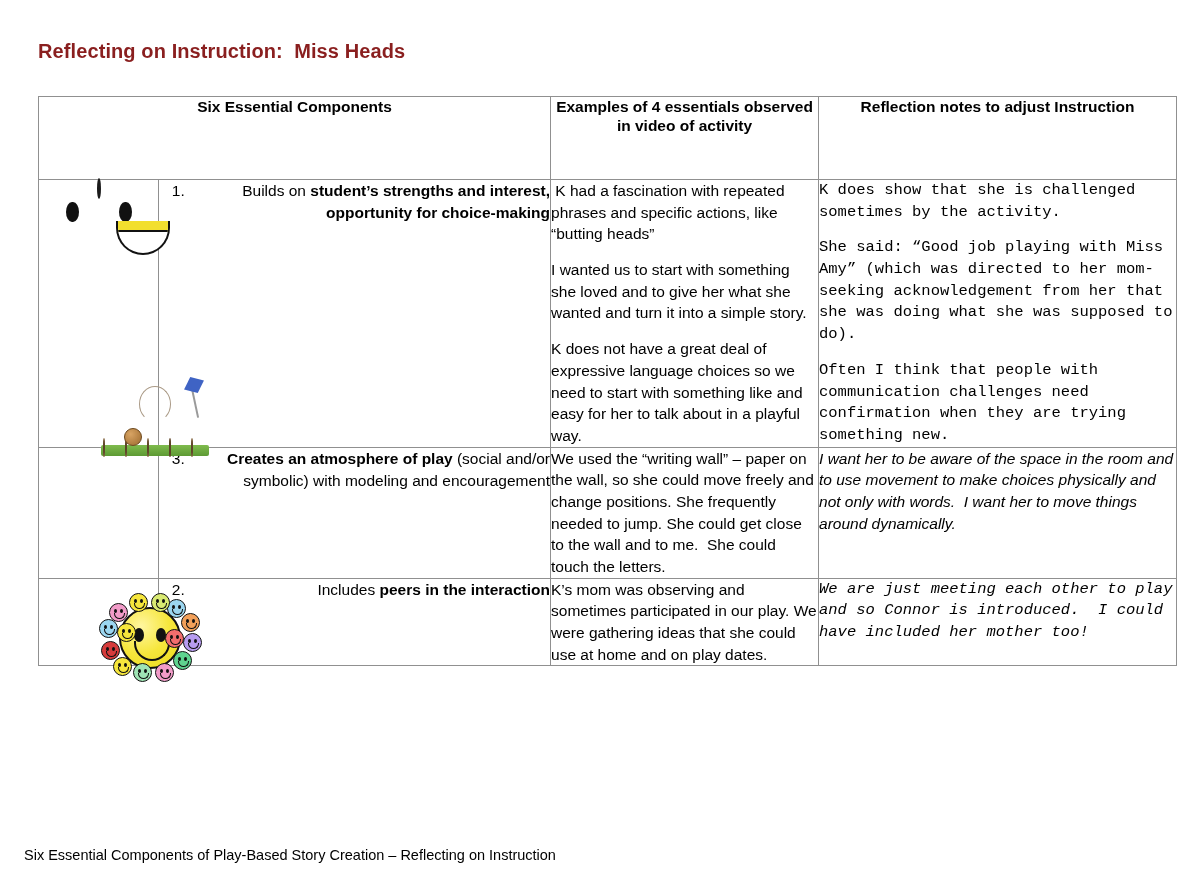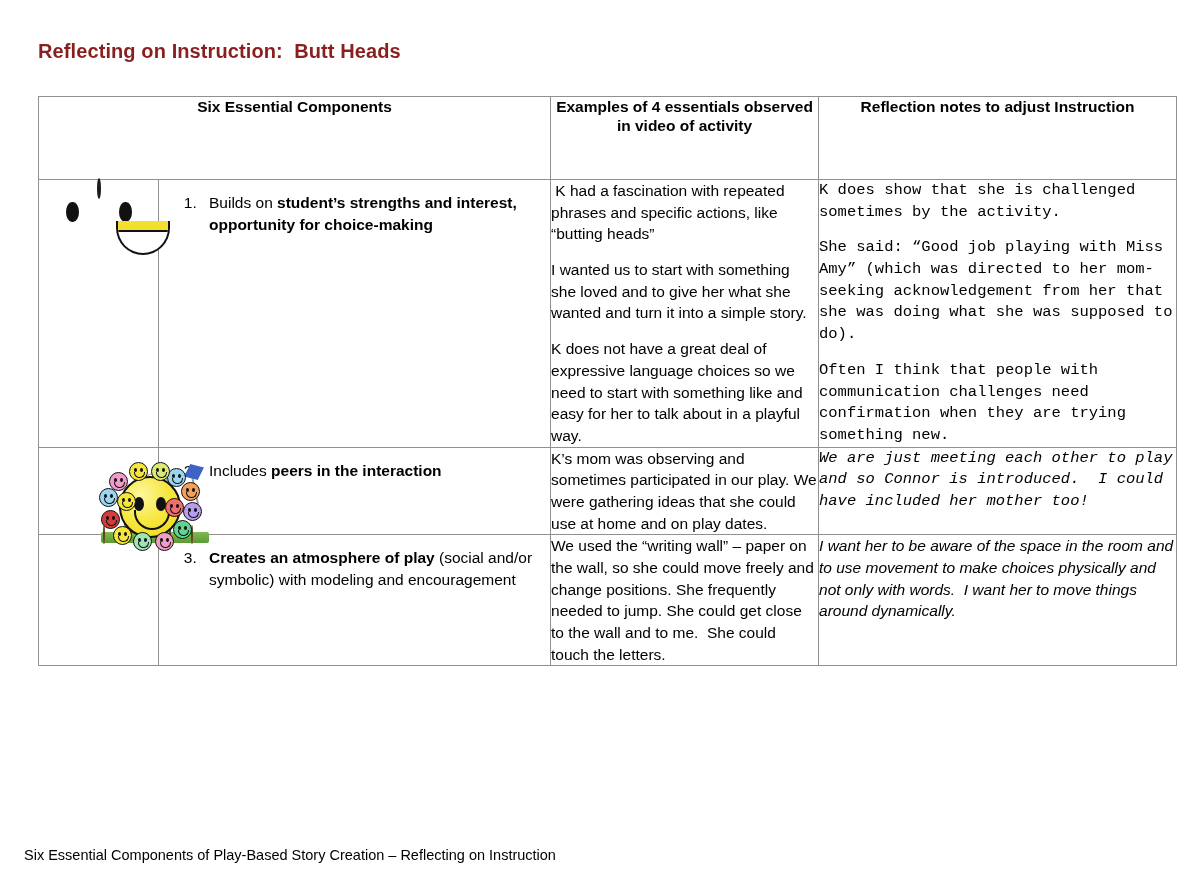--- a/index.html
+++ b/index.html
@@ -79,23 +79,24 @@
     line-height: 1.40;
   }
   td.cell-reflect {
     padding: 8px 12px 8px 12px;
     font-size: 15.5px;
     line-height: 1.40;
   }
   .mid { vertical-align: middle; font-family: Liberation Mono, monospace; }
 
   ol.comp-list {
-    margin: 12px;
+    margin: 0;
     padding-left: 30px;
     list-style-position: outside;
+    text-align: right;
   }
   ol.comp-list li { padding-left: 8px; }
   .b { font-weight: bold; }
   .para { margin: 0 0 14px 0; white-space: pre-wrap; }
   .para:last-child { margin-bottom: 0; }
   .ital { font-style: italic; }
 
   .footer {
     position: absolute;
     left: 24px;
@@ -223,21 +224,21 @@
     position: absolute; width: 16px; height: 16px; border-radius: 50%;
     background: radial-gradient(circle at 35% 32%, #d8a464, #9d6a2e);
     border: 1px solid #6d4a20;
   }
 </style>
 </head>
 <body>
 
 <div class="page">
 
-  <div class="doc-title">Reflecting on Instruction:  Butt Heads</div>
+  <div class="doc-title">Reflecting on Instruction:  Miss Heads</div>
 
   <table class="matrix">
     <colgroup>
       <col class="col-icon">
         <col class="col-comp">
         <col class="col-examples">
         <col class="col-reflect">
     </colgroup>
     <thead>
       <tr>
@@ -265,87 +266,20 @@
         </td>
         <td class="cell-text">
           <p class="para"> K had a fascination with repeated phrases and specific actions, like “butting heads”</p>
           <p class="para">I wanted us to start with something she loved and to give her what she wanted and turn it into a simple story.</p>
           <p class="para">K does not have a great deal of expressive language choices so we need to start with something like and easy for her to talk about in a playful way.</p>
         </td>
         <td class="cell-reflect mid">
           <p class="para">K does show that she is challenged sometimes by the activity.</p>
           <p class="para">She said: “Good job playing with Miss Amy” (which was directed to her mom- seeking acknowledgement from her that she was doing what she was supposed to do).</p>
           <p class="para">Often I think that people with communication challenges need confirmation when they are trying something new.</p>
-        </td>
-      </tr>
-
-      <tr>
-        <td class="cell-icon">
-          <span class="icon-wrap">
-            <span class="peers">
-              <span class="peer-big">
-                  <span class="pe l"></span>
-                  <span class="pe r"></span>
-                  <span class="pm"></span>
-                </span>
-              <span class="mini" style="left:30px;top:0px;background:#f6e63c">
-                  <i></i>
-                </span>
-              <span class="mini" style="left:10px;top:10px;background:#f19bc8">
-                  <i></i>
-                </span>
-              <span class="mini" style="left:0px;top:26px;background:#9bd6f0">
-                  <i></i>
-                </span>
-              <span class="mini" style="left:2px;top:48px;background:#d63b3b">
-                  <i></i>
-                </span>
-              <span class="mini" style="left:14px;top:64px;background:#f6e63c">
-                  <i></i>
-                </span>
-              <span class="mini" style="left:34px;top:70px;background:#9ee4b4">
-                  <i></i>
-                </span>
-              <span class="mini" style="left:56px;top:70px;background:#f19bc8">
-                  <i></i>
-                </span>
-              <span class="mini" style="left:74px;top:58px;background:#5fd38f">
-                  <i></i>
-                </span>
-              <span class="mini" style="left:84px;top:40px;background:#b79cf0">
-                  <i></i>
-                </span>
-              <span class="mini" style="left:82px;top:20px;background:#f2a05a">
-                  <i></i>
-                </span>
-              <span class="mini" style="left:68px;top:6px;background:#9bd6f0">
-                  <i></i>
-                </span>
-              <span class="mini" style="left:52px;top:0px;background:#d9ea72">
-                  <i></i>
-                </span>
-              <span class="mini" style="left:66px;top:36px;background:#f26d6d">
-                  <i></i>
-                </span>
-              <span class="mini" style="left:18px;top:30px;background:#f6e63c">
-                  <i></i>
-                </span>
-            </span>
-          </span>
-        </td>
-        <td class="cell-comp">
-          <ol class="comp-list" start="2">
-            <li><span>Includes </span><span class="b">peers in the interaction</span><span></span></li>
-          </ol>
-        </td>
-        <td class="cell-text">
-          <p class="para">K’s mom was observing and sometimes participated in our play. We were gathering ideas that she could use at home and on play dates.</p>
-        </td>
-        <td class="cell-reflect mid">
-          <p class="para ital">We are just meeting each other to play and so Connor is introduced.  I could have included her mother too!</p>
         </td>
       </tr>
 
       <tr>
         <td class="cell-icon">
           <span class="icon-wrap">
             <span class="kids">
               <span class="grass"></span>
               <span class="kid" style="left:4px;">
                 <span class="head" style="background:#caa06a"></span>
@@ -385,17 +319,84 @@
           </ol>
         </td>
         <td class="cell-text">
           <p class="para">We used the “writing wall” – paper on the wall, so she could move freely and change positions. She frequently needed to jump. She could get close to the wall and to me.  She could touch the letters.</p>
         </td>
         <td class="cell-reflect">
           <p class="para ital">I want her to be aware of the space in the room and to use movement to make choices physically and not only with words.  I want her to move things around dynamically.</p>
         </td>
       </tr>
 
+      <tr>
+        <td class="cell-icon">
+          <span class="icon-wrap">
+            <span class="peers">
+              <span class="peer-big">
+                  <span class="pe l"></span>
+                  <span class="pe r"></span>
+                  <span class="pm"></span>
+                </span>
+              <span class="mini" style="left:30px;top:0px;background:#f6e63c">
+                  <i></i>
+                </span>
+              <span class="mini" style="left:10px;top:10px;background:#f19bc8">
+                  <i></i>
+                </span>
+              <span class="mini" style="left:0px;top:26px;background:#9bd6f0">
+                  <i></i>
+                </span>
+              <span class="mini" style="left:2px;top:48px;background:#d63b3b">
+                  <i></i>
+                </span>
+              <span class="mini" style="left:14px;top:64px;background:#f6e63c">
+                  <i></i>
+                </span>
+              <span class="mini" style="left:34px;top:70px;background:#9ee4b4">
+                  <i></i>
+                </span>
+              <span class="mini" style="left:56px;top:70px;background:#f19bc8">
+                  <i></i>
+                </span>
+              <span class="mini" style="left:74px;top:58px;background:#5fd38f">
+                  <i></i>
+                </span>
+              <span class="mini" style="left:84px;top:40px;background:#b79cf0">
+                  <i></i>
+                </span>
+              <span class="mini" style="left:82px;top:20px;background:#f2a05a">
+                  <i></i>
+                </span>
+              <span class="mini" style="left:68px;top:6px;background:#9bd6f0">
+                  <i></i>
+                </span>
+              <span class="mini" style="left:52px;top:0px;background:#d9ea72">
+                  <i></i>
+                </span>
+              <span class="mini" style="left:66px;top:36px;background:#f26d6d">
+                  <i></i>
+                </span>
+              <span class="mini" style="left:18px;top:30px;background:#f6e63c">
+                  <i></i>
+                </span>
+            </span>
+          </span>
+        </td>
+        <td class="cell-comp">
+          <ol class="comp-list" start="2">
+            <li><span>Includes </span><span class="b">peers in the interaction</span><span></span></li>
+          </ol>
+        </td>
+        <td class="cell-text">
+          <p class="para">K’s mom was observing and sometimes participated in our play. We were gathering ideas that she could use at home and on play dates.</p>
+        </td>
+        <td class="cell-reflect mid">
+          <p class="para ital">We are just meeting each other to play and so Connor is introduced.  I could have included her mother too!</p>
+        </td>
+      </tr>
+
     </tbody>
   </table>
 
   <div class="footer">Six Essential Components of Play-Based Story Creation – Reflecting on Instruction</div>
 </div>
 
 </body></html>

